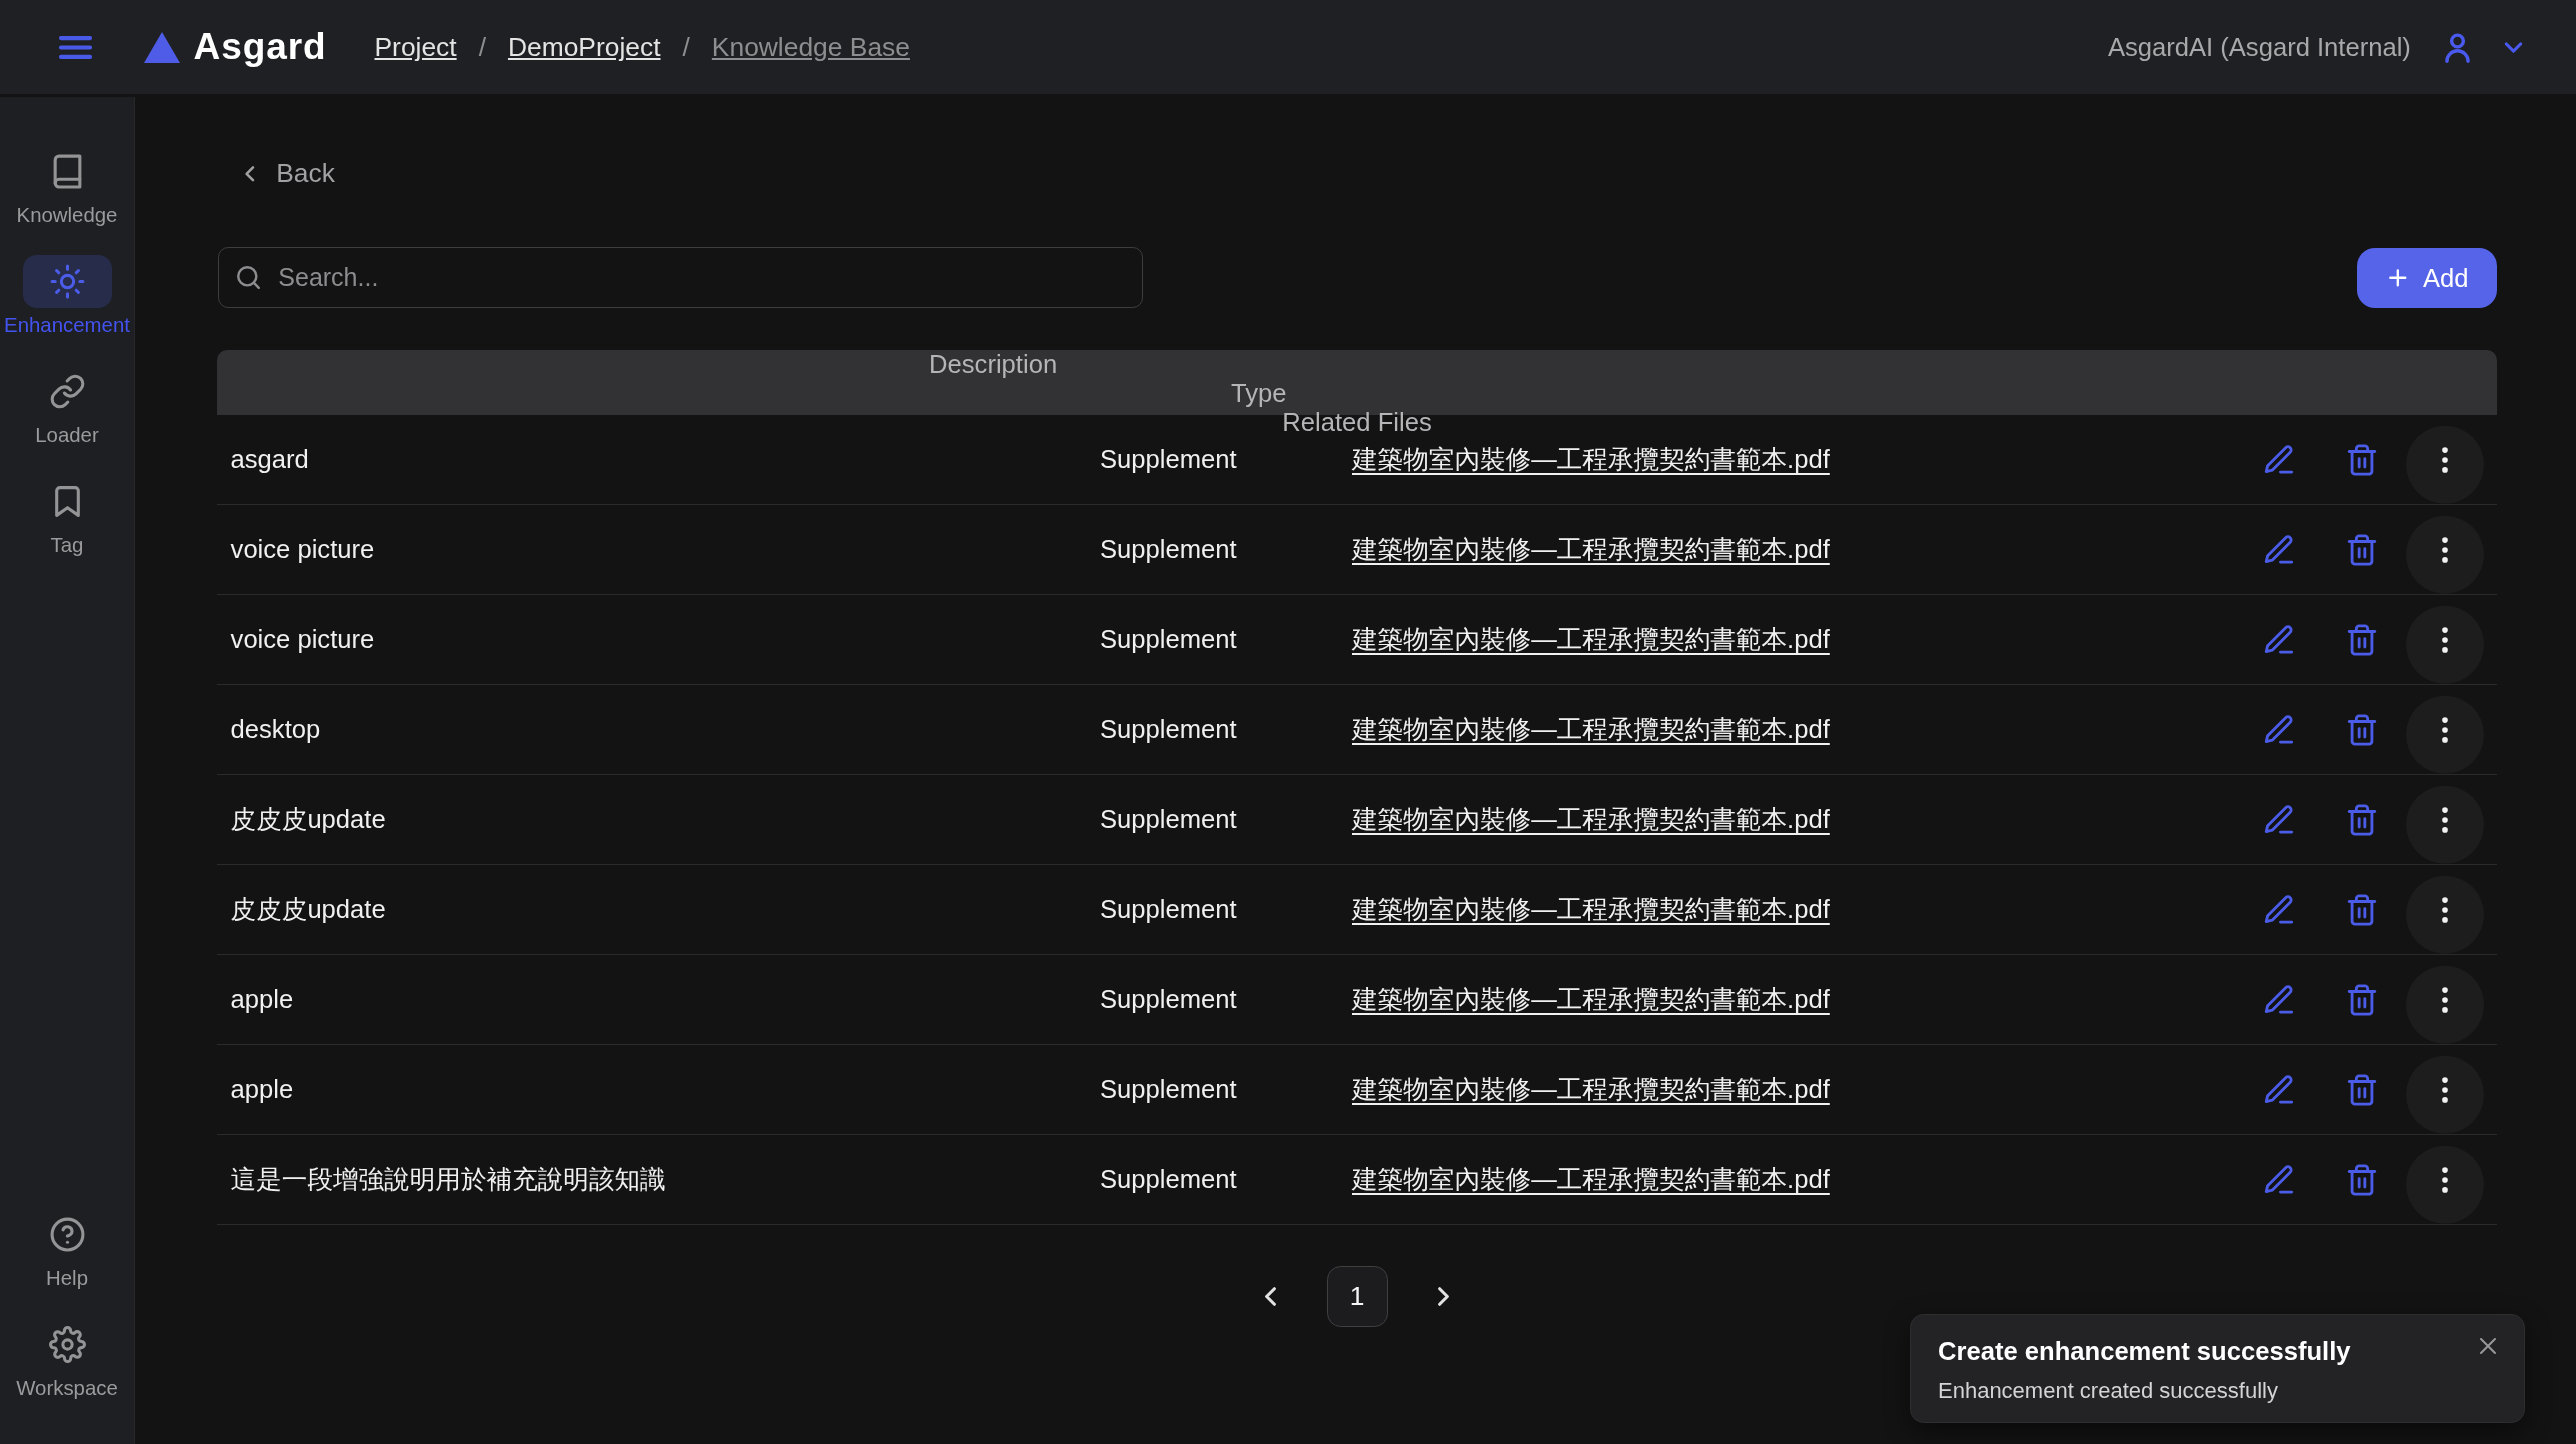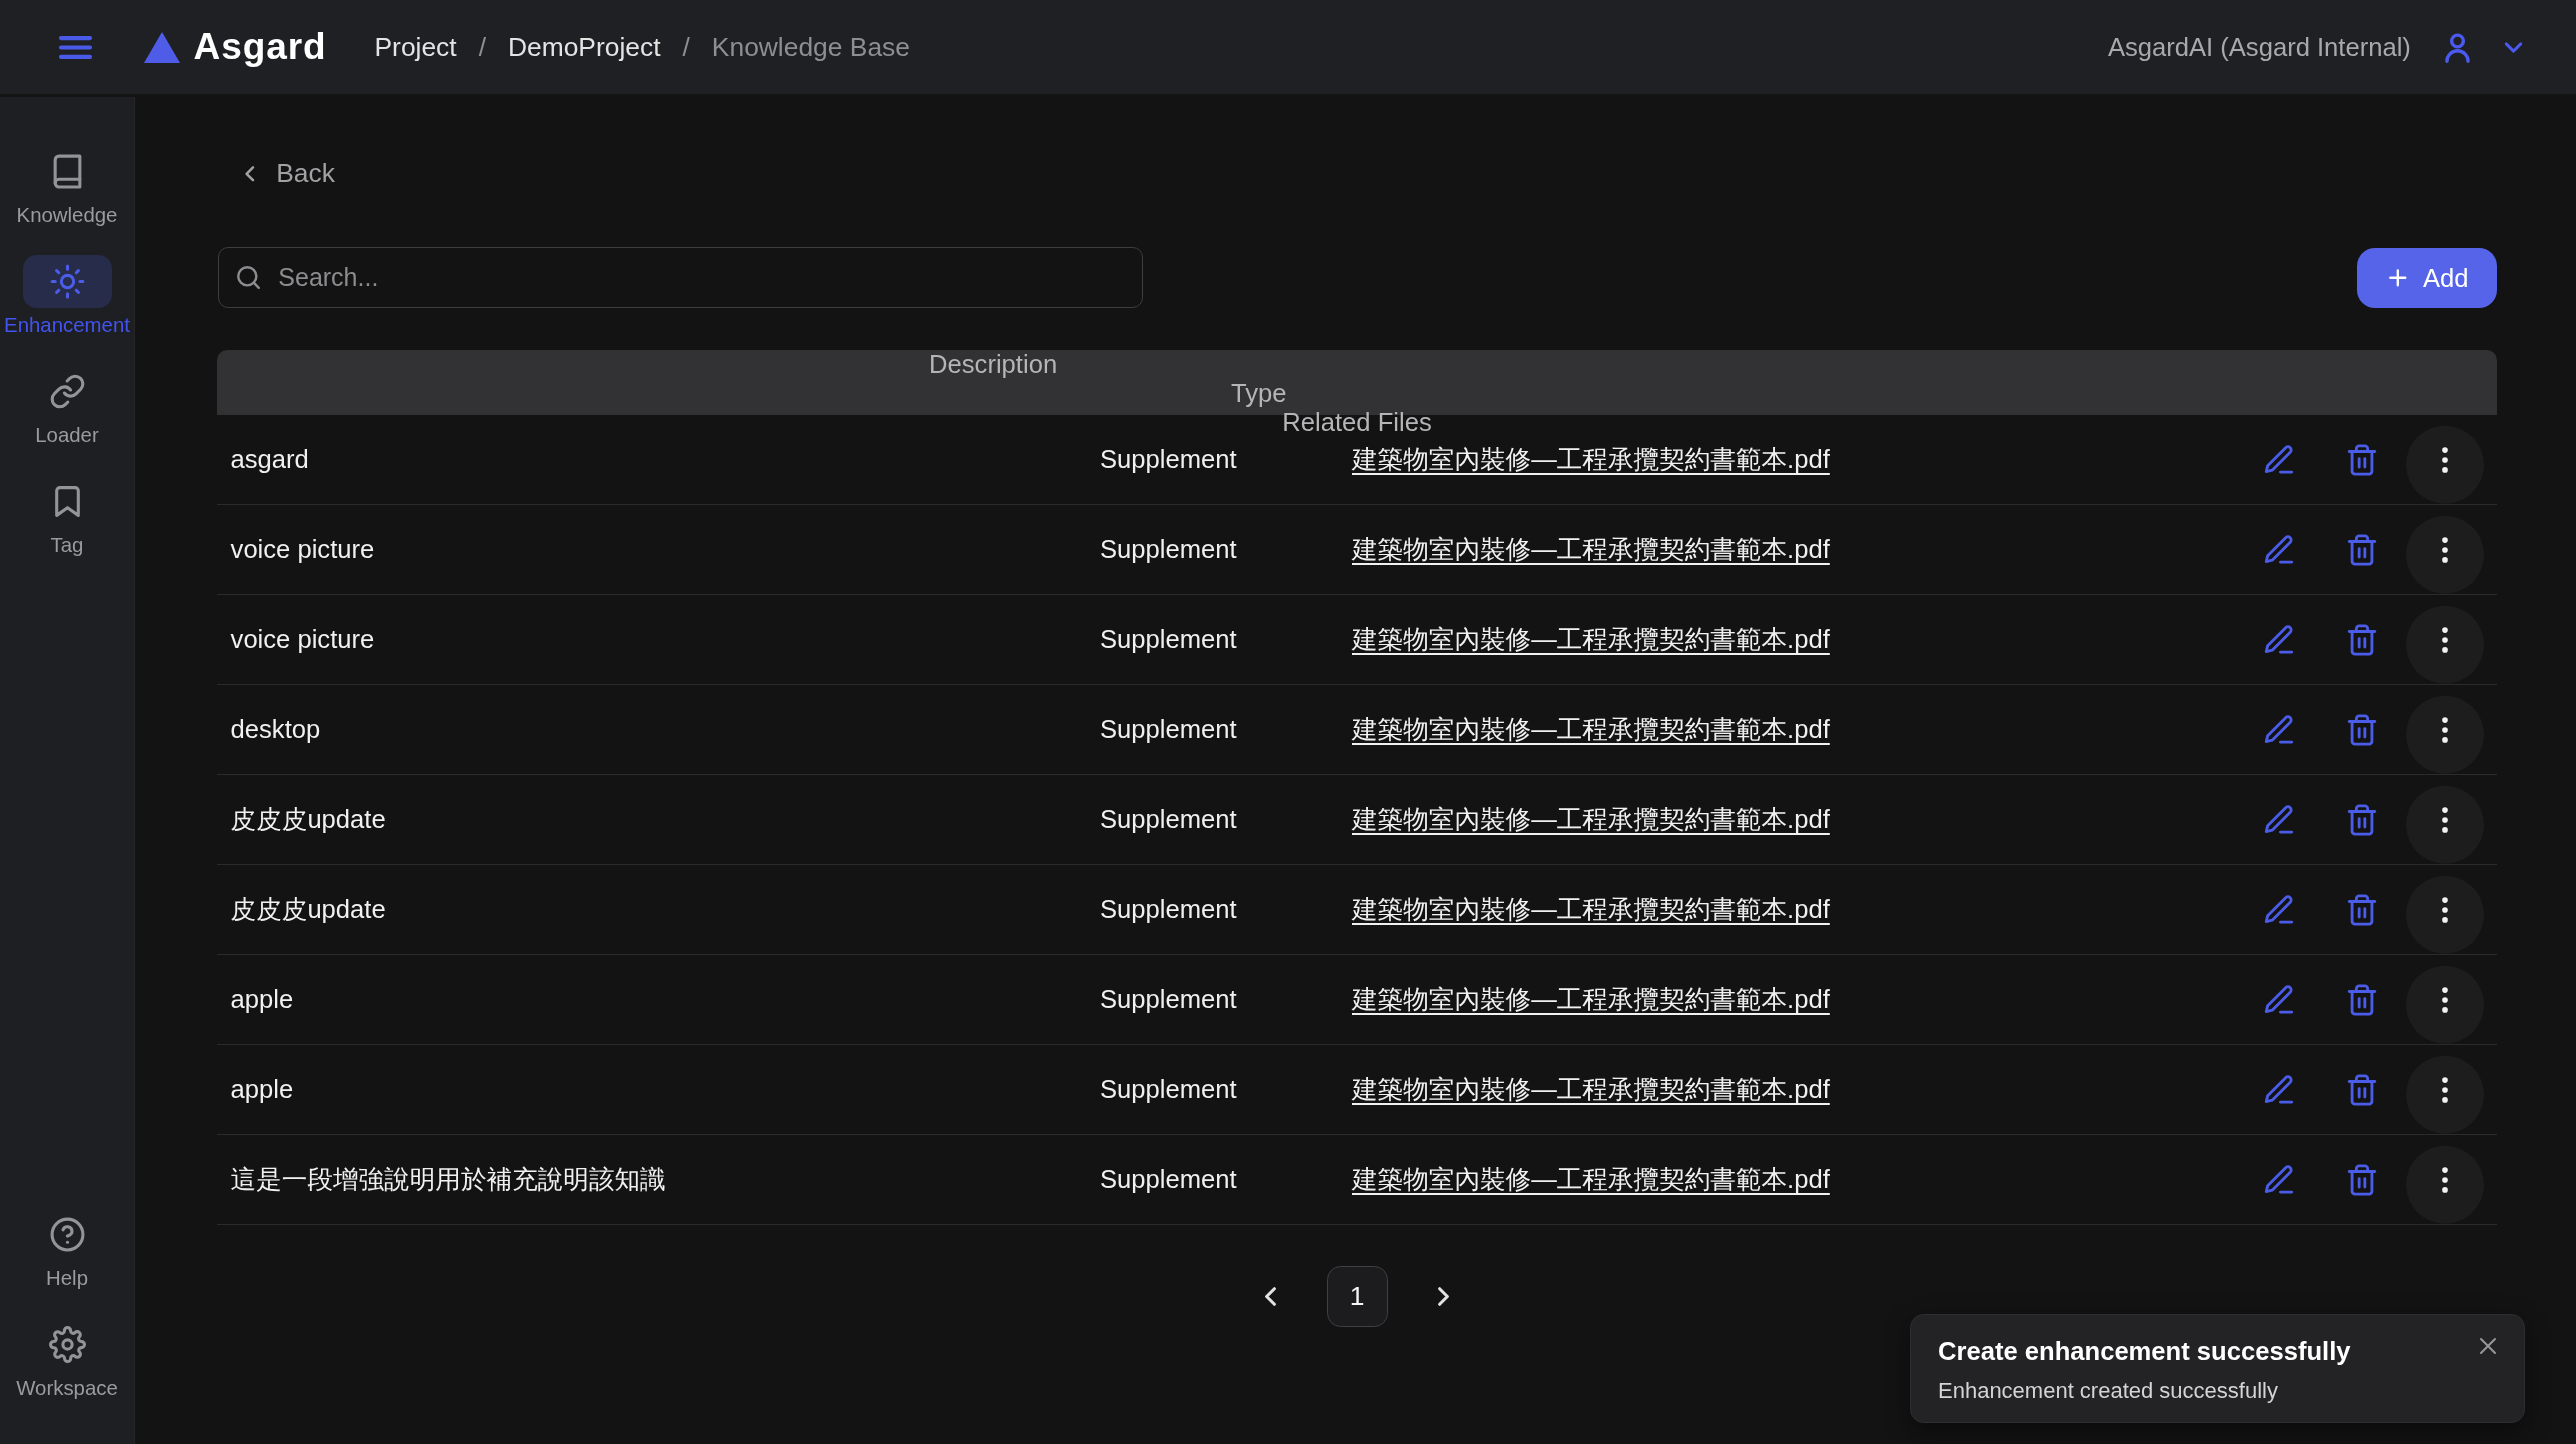--- a/index.html
+++ b/index.html
@@ -20,21 +20,21 @@
   }
   .hamburger { width:41px; height:41px; color:#4a5ae8; cursor:pointer; margin-right:48px; }
   .logo { display:flex; align-items:center; gap:13.6px; margin-right:48px; }
   .logo-triangle {
     width:0; height:0;
     border-left:18px solid transparent; border-right:18px solid transparent;
     border-bottom:31.5px solid #4f5ce8;
   }
   .logo-text { font-size:37px; font-weight:bold; color:#ffffff; letter-spacing:0.9px; }
   .breadcrumb { display:flex; align-items:center; gap:22px; font-size:26.4px; }
-  .crumb { color:#e4e4e4; }
+  .crumb { color:#e4e4e4;text-decoration:underline; }
   .crumb.muted { color:#8e8e90; }
   .crumb-sep { color:#8e8e90; }
   .topbar-right { margin-left:auto; display:flex; align-items:center; gap:22px; }
   .account-label { font-size:25.6px; color:#a9a9ab; margin-right:5.1px; }
   .user-icon { width:39px; height:39px; color:#4a5af0; cursor:pointer; }
   .account-chevron { width:29px; height:29px; color:#4a5af0; cursor:pointer; }
 
   
   .sidebar {
     position:absolute; left:0; top:97px; bottom:0; width:135px;

